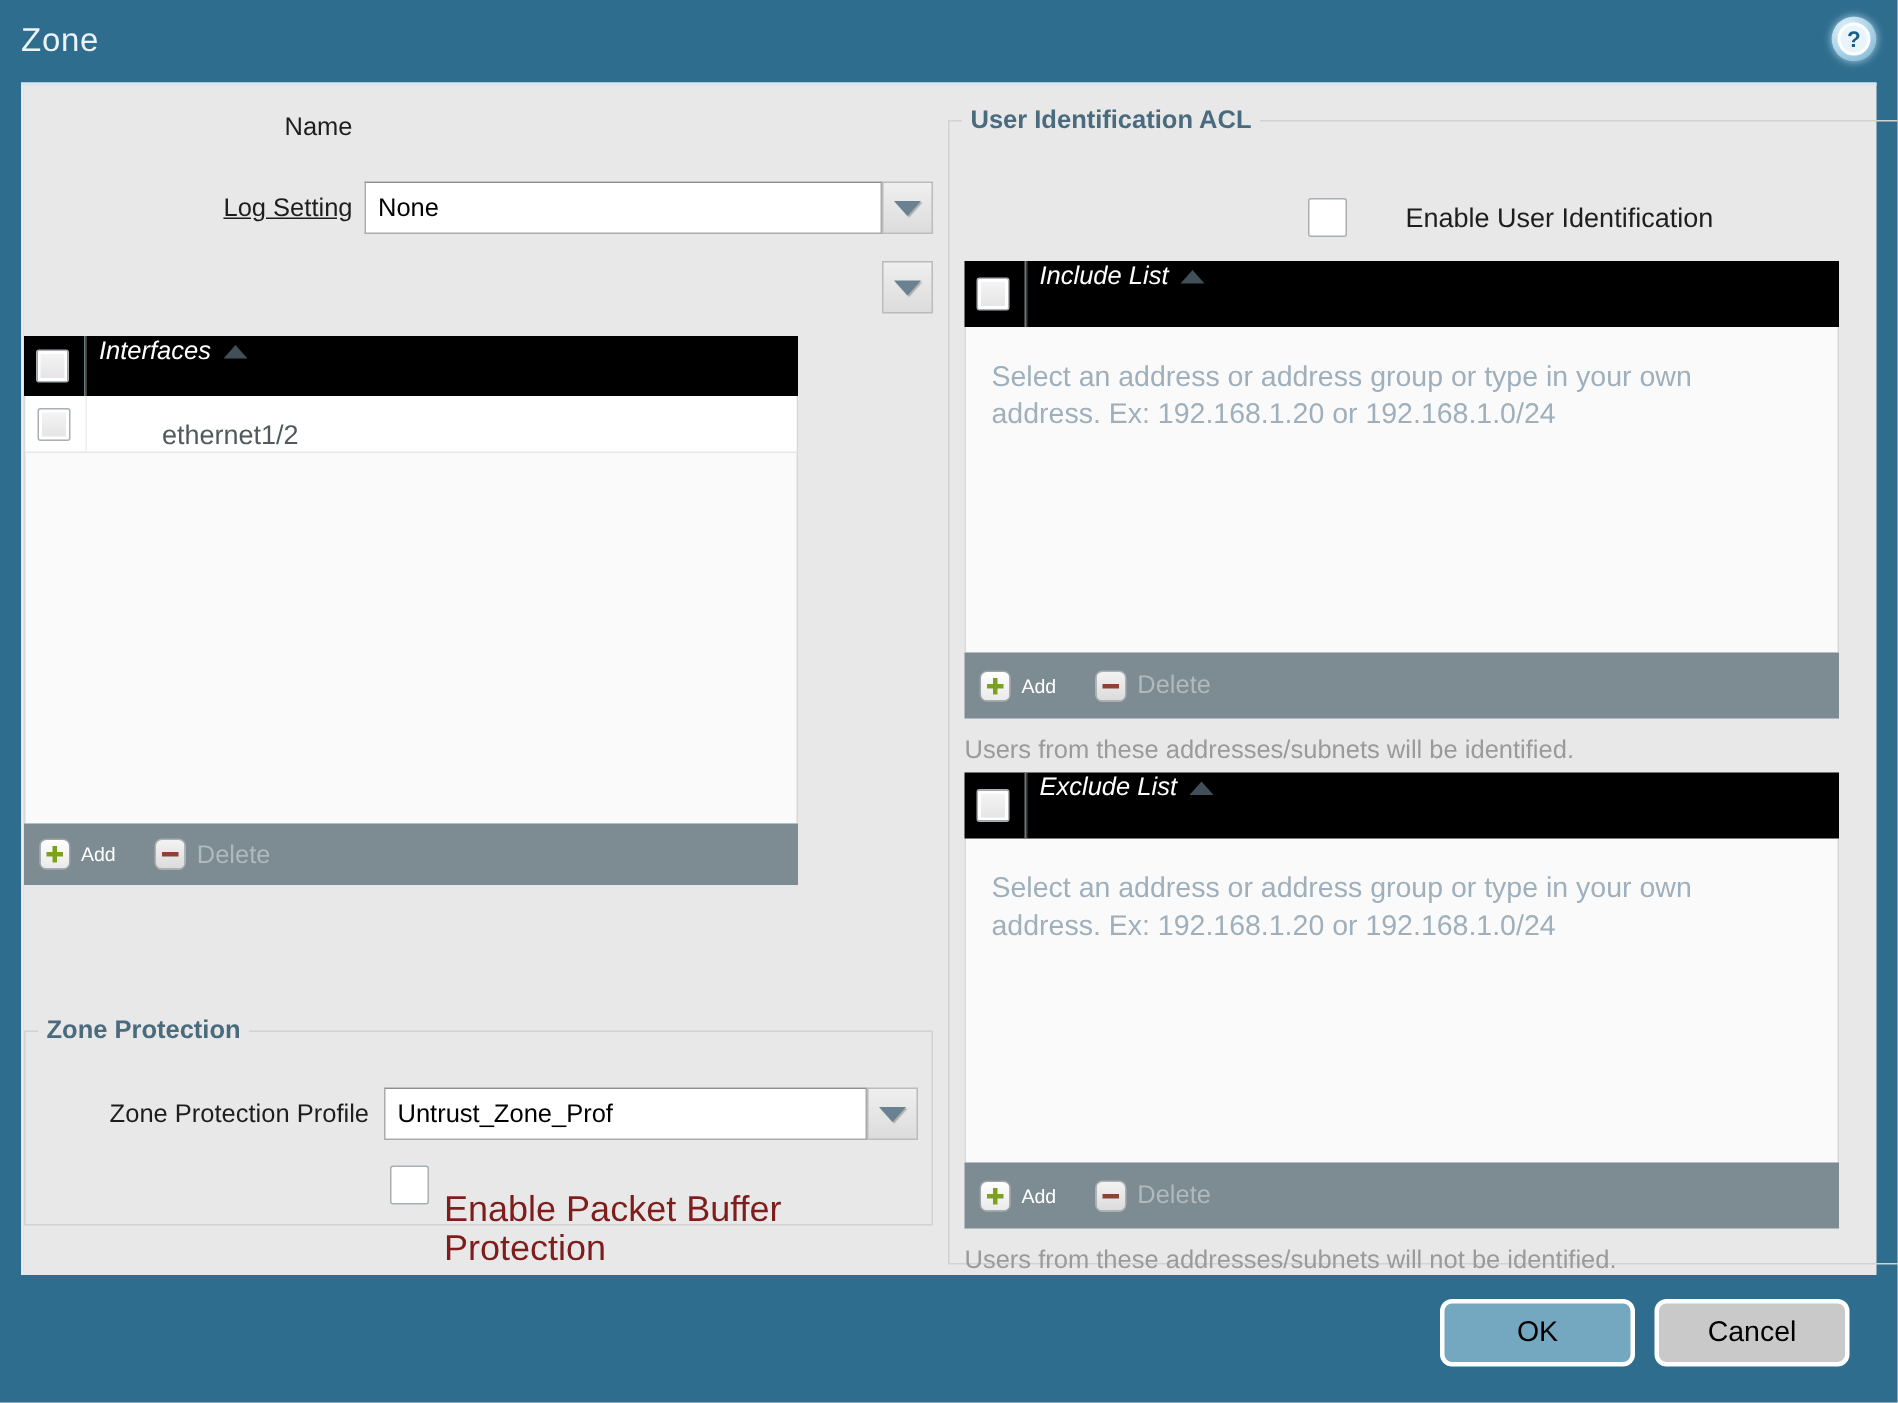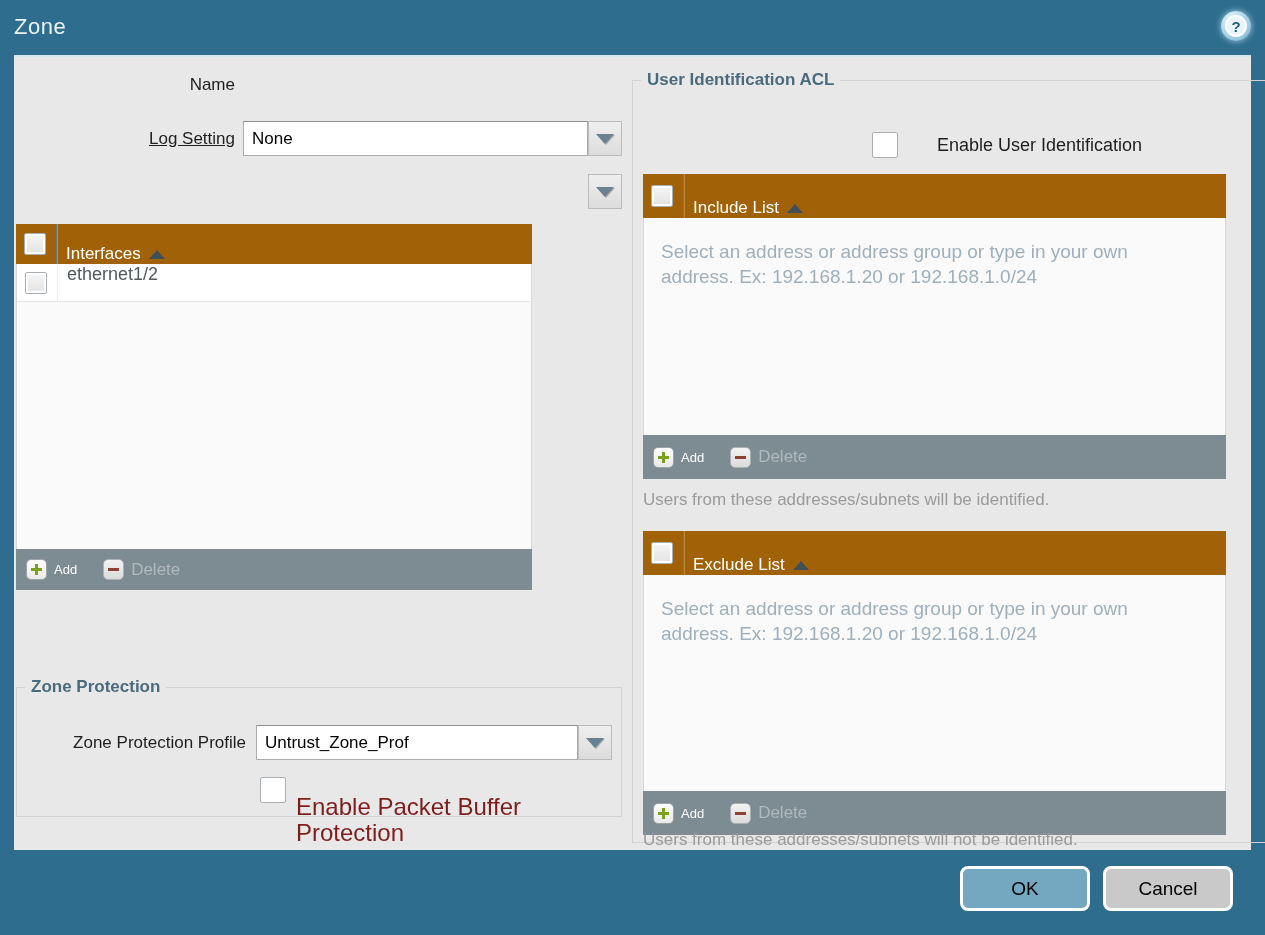--- a/index.html
+++ b/index.html
@@ -65,39 +65,39 @@
   
   .cbx {
     background: #FFFFFF; border: 1px solid #A9AFB2; border-radius: 2px;
     display: inline-block; cursor: pointer;
   }
   .cbx.inset { background: linear-gradient(#F6F6F6, #E3E3E3); box-shadow: inset 0 0 0 2px #fff; }
 
   
   .tbl { position: absolute; }
   .tbl-head {
-    position: relative; height: 40px; background: #a16207;
-    display: flex; align-items: flex-end;
+    position: relative; height: 40px; background: #000000;
+    display: flex; align-items: flex-start; font-style: italic;
   }
   .tbl-head .cbx { position: absolute; left: 8px; top: 9px; width: 22px; height: 22px; }
   .head-div { position: absolute; left: 40px; top: 0; width: 1px; height: 100%;
     background: #6A7880; box-shadow: 1px 0 0 rgba(255,255,255,.25); }
   .head-label {
     margin-left: 50px; font-size: 17px; color: #FFFFFF;
     display: flex; align-items: center; gap: 8px; cursor: pointer;
   }
   .sort-asc {
     width: 0; height: 0; display: inline-block;
     border-left: 8px solid transparent; border-right: 8px solid transparent;
     border-bottom: 9px solid #415058;
   }
   .tbl-body { background: #FAFAFB; border-left: 1px solid #D8D8D8; border-right: 1px solid #D8D8D8; }
   .tbl-row {
     height: 38px; background: #FFFFFF; border-bottom: 1px solid #E6E6E6;
-    position: relative; display: flex; align-items: flex-start; cursor: pointer;
+    position: relative; display: flex; align-items: flex-end; cursor: pointer; padding-left: 41px;
   }
   .tbl-row .cbx { position: absolute; left: 8px; top: 8px; width: 22px; height: 22px; }
   .row-div { position: absolute; left: 40px; top: 0; width: 1px; height: 100%; background: #EDEDED; }
   .row-label { margin-left: 50px; font-size: 18px; color: #525A5E; }
   .tbl-foot {
     height: 41px; background: #7D8B92;
     display: flex; align-items: center; padding-left: 10px; gap: 26px;
   }
   .foot-btn { display: flex; align-items: center; gap: 7px; cursor: pointer; }
   .ico-add {
@@ -226,21 +226,21 @@
         </span>
         <span class="foot-btn">
           <span class="ico-del"></span>
           <span class="lbl-del">Delete</span>
         </span>
       </div>
     </div>
     <span class="caption" style="left:10px; top:400px;">Users from these addresses/subnets will be identified.</span>
 
     <div class="tbl" style="left:10px; top:425px; width:583px;">
-      <div class="tbl-head" style="height:44px;margin-top:16px;">
+      <div class="tbl-head" style="height:44px;">
         <span class="cbx inset" style="top:11px;"></span>
         <span class="head-div"></span>
         <span class="head-label">
           <span>Exclude List</span>
           <span class="sort-asc"></span>
         </span>
       </div>
       <div class="tbl-body" style="height:216px;">
         <div class="ph-text" style="max-width:575px;">Select an address or address group or type in your own address. Ex: 192.168.1.20 or 192.168.1.0/24</div>
       </div>

